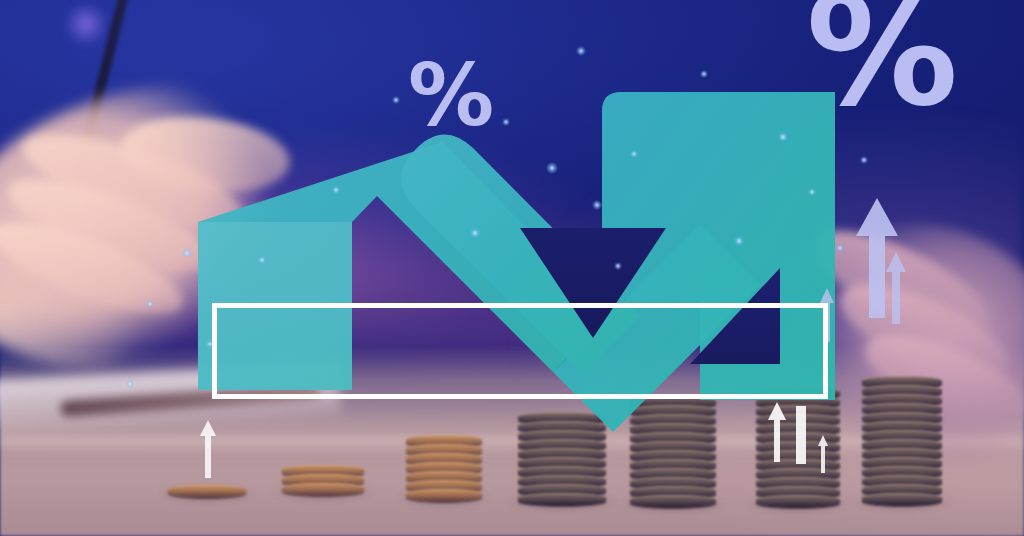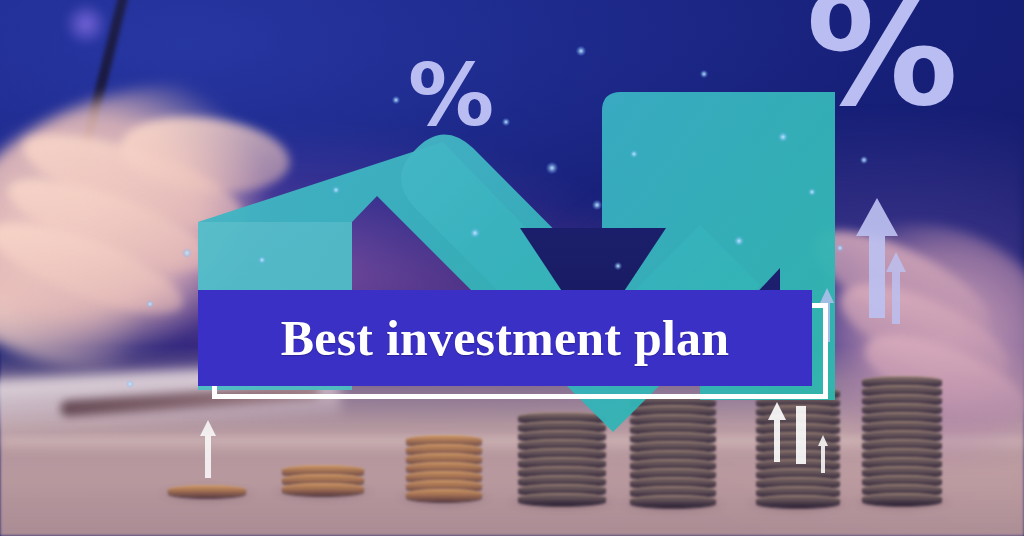--- a/index.html
+++ b/index.html
@@ -422,17 +422,14 @@
       <div class="spark" style="left: 332px; top: 186px; width: 8px; height: 8px;"></div>
       <div class="spark" style="left: 860px; top: 156px; width: 8px; height: 8px;"></div>
       <div class="spark" style="left: 614px; top: 262px; width: 8px; height: 8px;"></div>
       <div class="spark" style="left: 734px; top: 236px; width: 10px; height: 10px;"></div>
       <div class="spark" style="left: 836px; top: 244px; width: 8px; height: 8px;"></div>
       <div class="spark" style="left: 206px; top: 340px; width: 8px; height: 8px;"></div>
       <div class="spark" style="left: 126px; top: 380px; width: 8px; height: 8px;"></div>
     </div>
 
   <div class="banner-frame"></div>
-  <div class="banner">
-    <span class="banner-text">Best investment plan</span>
-  </div>
 
 </div>
 
 </body></html>

